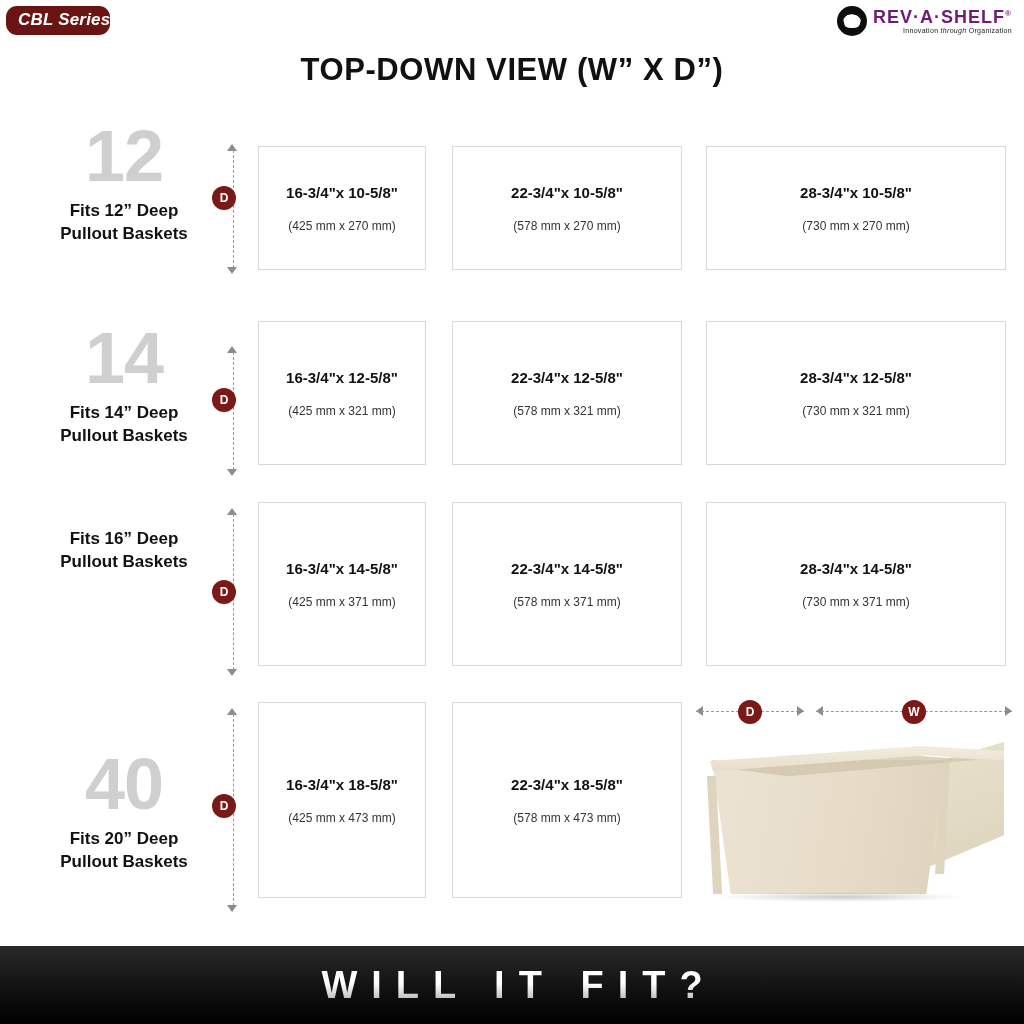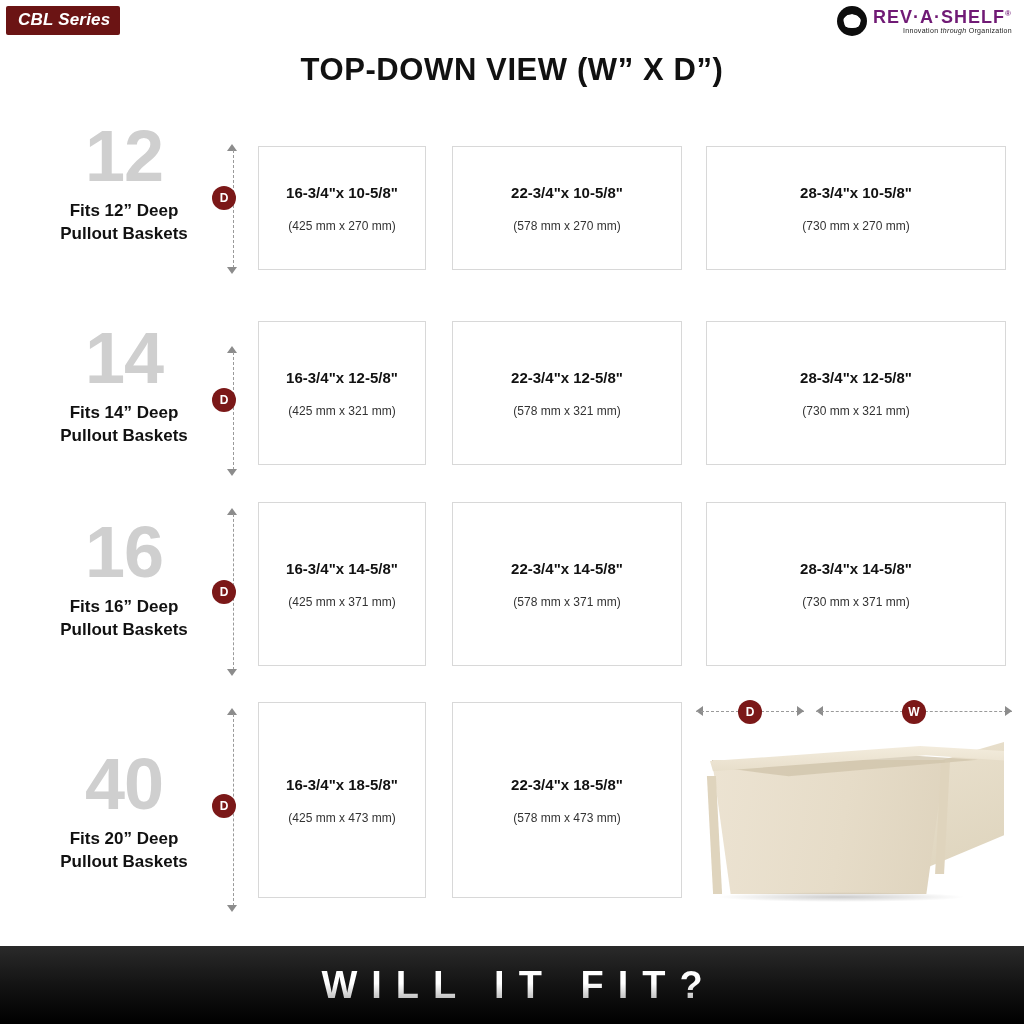--- a/index.html
+++ b/index.html
@@ -19,23 +19,23 @@
   
   .series-badge {
     position: absolute;
     left: 6px;
     top: 6px;
     background: #6b1414;
     color: #ffffff;
     font-style: italic;
     font-weight: bold;
     font-size: 17px;
-    padding: 4px 10px 5px 12px;
+    padding: 4px 0 5px 12px;
     letter-spacing: 0.2px;
-    border-radius: 2px;
+    border-radius: 11px;
   }
 
   
   .logo {
     position: absolute;
     right: 12px;
     top: 6px;
     display: flex;
     align-items: center;
     gap: 6px;
@@ -395,21 +395,20 @@
     <div class="dim-mm">(578 mm x 321 mm)</div>
   </div>
   <div class="box" style="left:706px; top:-3px; width:300px; height:144px;">
     <div class="dim-main">28-3/4"x 12-5/8"</div>
     <div class="dim-mm">(730 mm x 321 mm)</div>
   </div>
 </div>
 
 <div class="row row-3">
   <div class="row-label">
-    <div class="big-number">16</div>
     <div class="fits-text">
       <div>Fits 16” Deep</div>
       <div>Pullout Baskets</div>
     </div>
   </div>
   <div class="depth-axis" style="top:-10px; height:168px;">
     <div class="cap cap-top"></div>
     <div class="line" style="height:156px;"></div>
     <div class="cap cap-bot"></div>
   </div>

